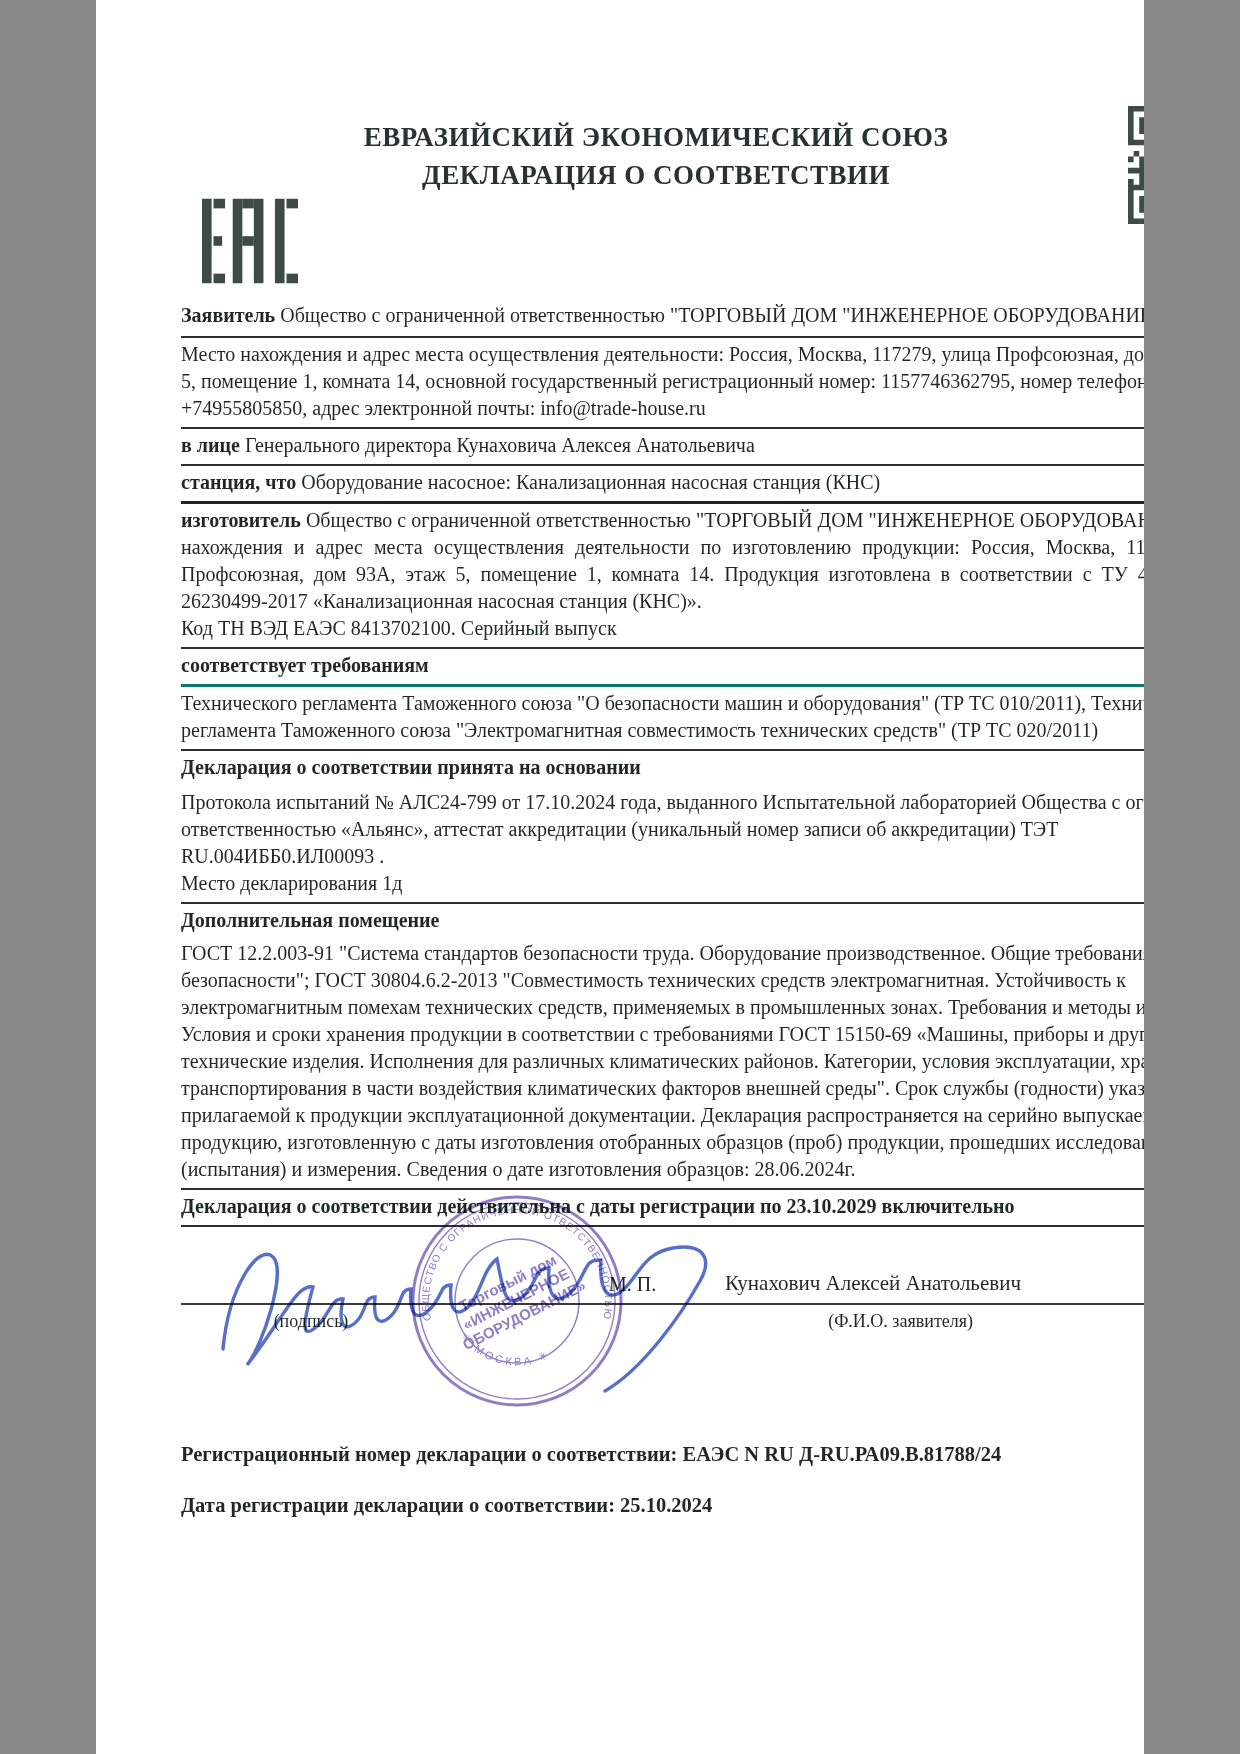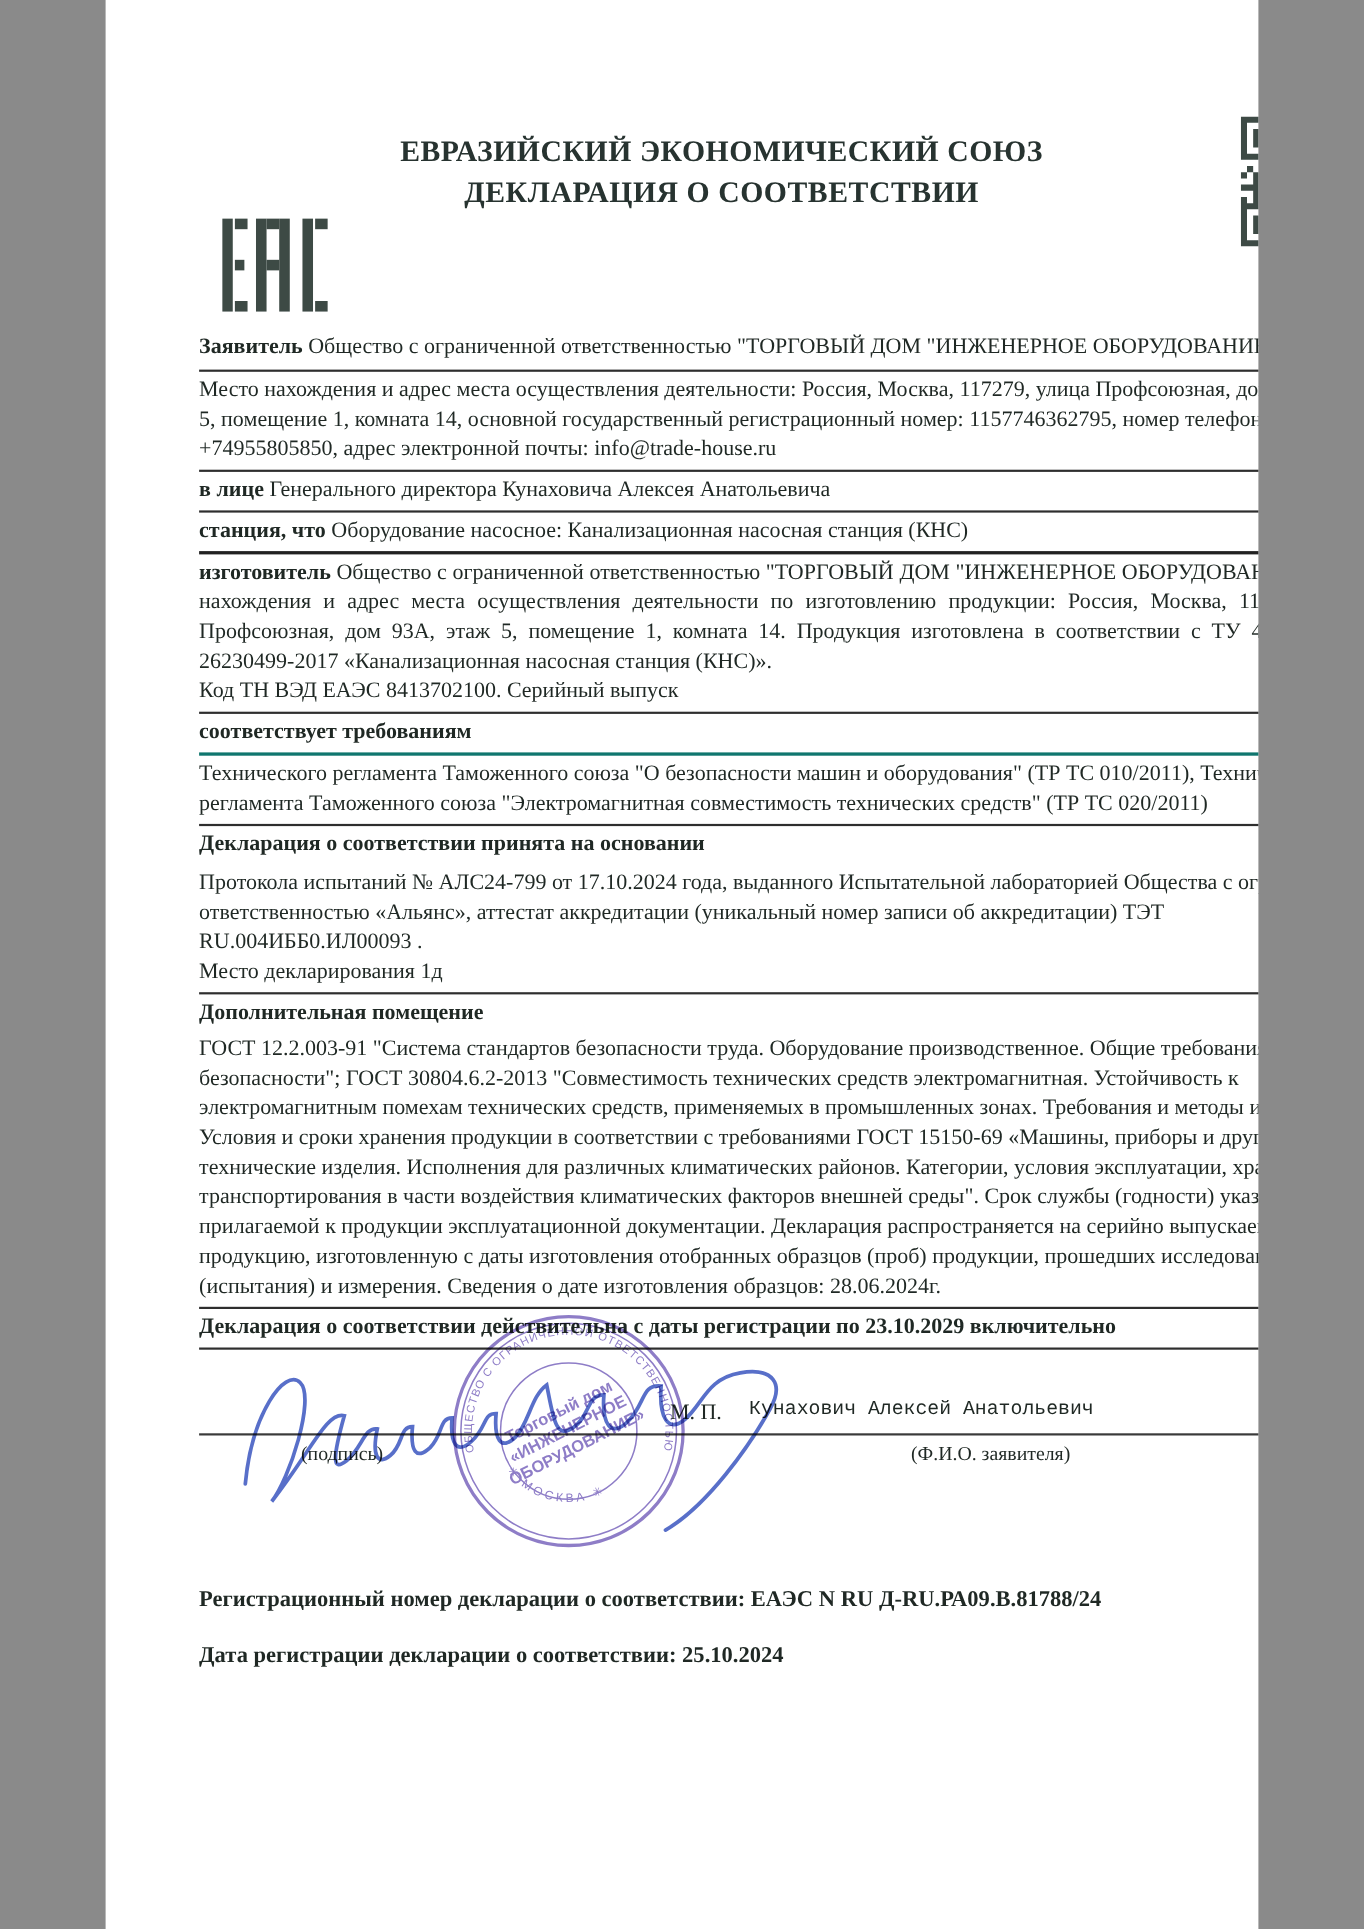--- a/index.html
+++ b/index.html
@@ -30,21 +30,21 @@
   .row.lightline{border-bottom:3px solid #0f766e;}
   .hdr{font-weight:bold;font-size:20px;line-height:30px;margin:0;}
   .justify{text-align:justify;}
   .nowrapline{white-space:nowrap;}
   
   .sig-zone{position:relative;height:196px;border:0;}
   .sig-line{position:absolute;left:0;right:0;top:76px;border-top:2px solid #3a3a3a;}
   .sig-caption{position:absolute;top:84px;font-size:18px;}
   .cap-podpis{left:40px;width:180px;text-align:center;}
   .cap-fio{left:572px;width:220px;text-align:right;}
-  .fio-name{position:absolute;left:500px;top:44px;width:340px;text-align:left;font-size:18px;font-family:Liberation Mono, monospace;}
+  .fio-name{position:absolute;left:500px;top:44px;width:340px;text-align:right;font-size:21px;}
   .mp{position:absolute;left:428px;top:46px;font-size:20px;z-index:5;}
   .signature-svg{position:absolute;left:20px;top:0;z-index:6;mix-blend-mode:multiply;}
   .stamp-svg{position:absolute;left:225px;top:-37px;z-index:7;opacity:.85;mix-blend-mode:multiply;}
   
   .reg-lines{margin-top:20px;}
   .reg-lines p{font-weight:bold;font-size:20.5px;margin:0 0 28px 0;font-family:Liberation Serif, serif;}
 </style>
 </head>
 <body>
 

